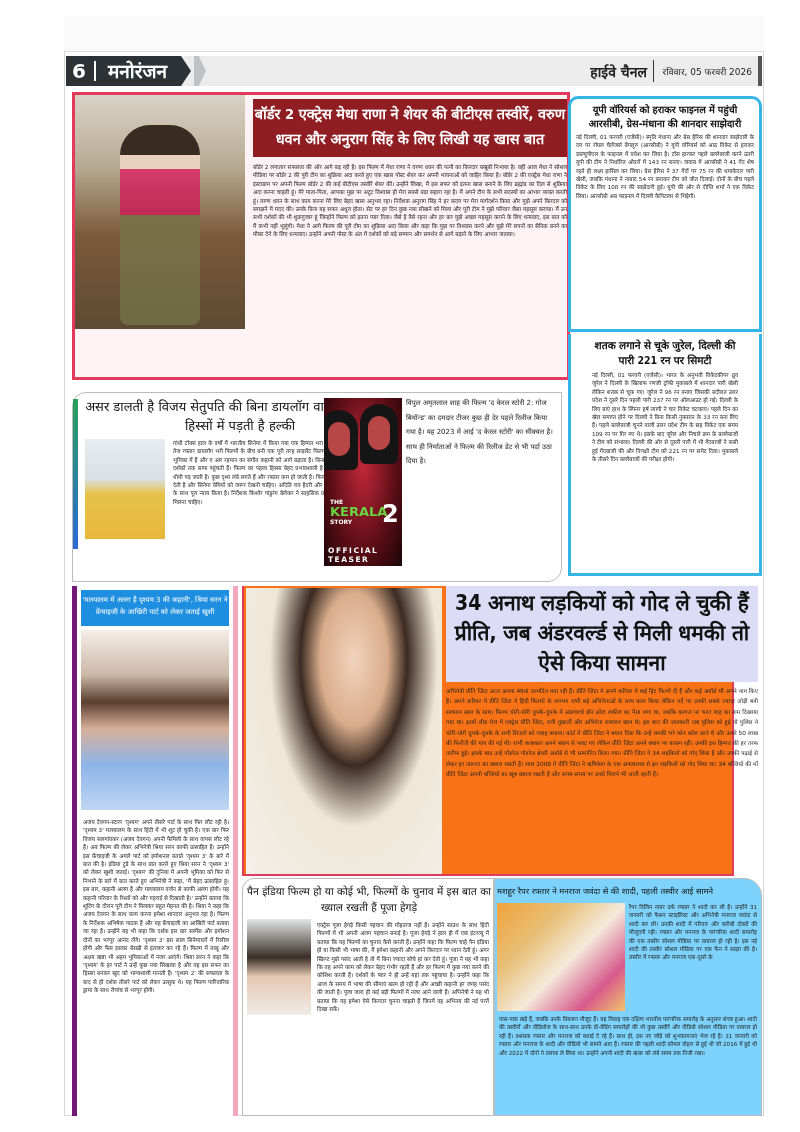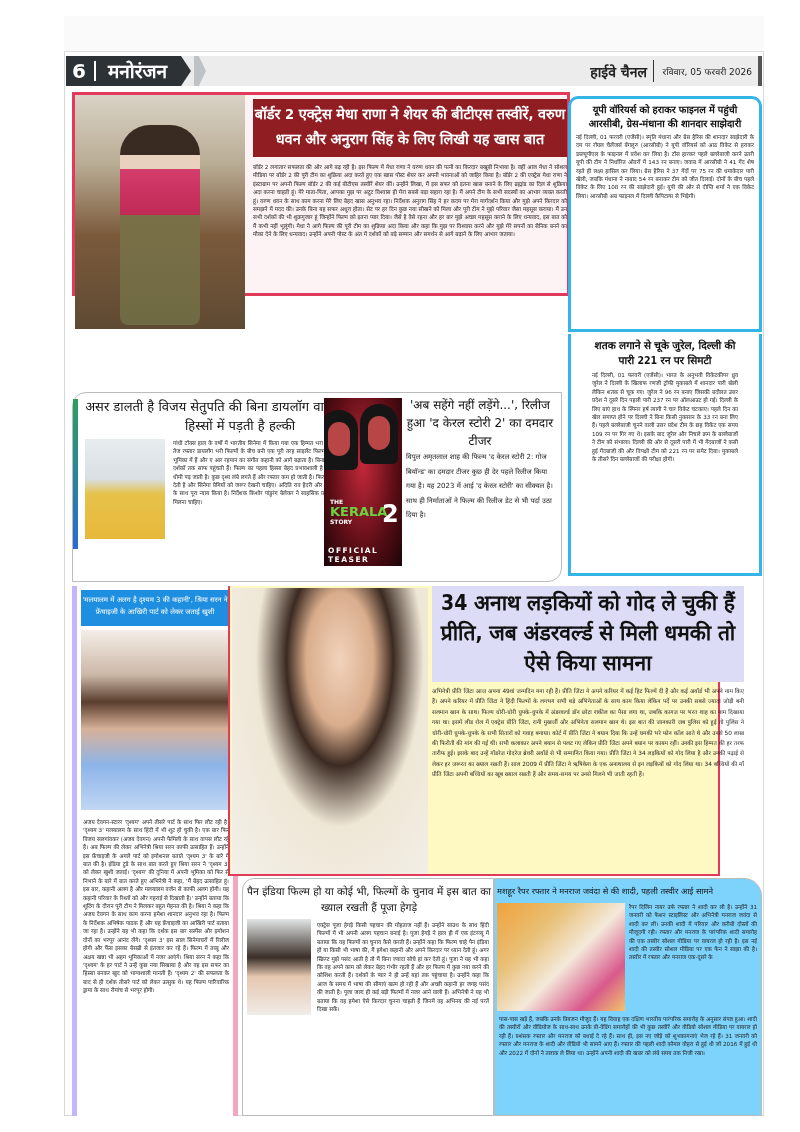--- a/index.html
+++ b/index.html
@@ -12,21 +12,21 @@
   .hdr-num{font-size:20px;font-weight:bold;padding:0 8px 0 6px;border-right:2px solid #fff;line-height:20px}
   .hdr-sec{font-size:19px;font-weight:bold;padding-left:12px;font-family:Liberation Mono, monospace}
   .hdr-chev{position:absolute;left:128px;top:0;width:12px;height:30px;background:#bfc3c6;clip-path:polygon(0 0,40% 0,100% 50%,40% 100%,0 100%)}
   .hdr-brand{position:absolute;right:115px;top:6px;font-size:14px;font-weight:bold;color:#222}
   .hdr-sep{position:absolute;right:108px;top:4px;width:1px;height:22px;background:#333}
   .hdr-date{position:absolute;right:10px;top:9px;font-size:9px;color:#222}
   .hdr-bar{position:absolute;right:0;top:0;width:4px;height:30px;background:#555}
   .text{font-size:5.6px;line-height:8.4px;color:#222;text-align:justify;overflow:hidden}
   .photo{position:absolute;overflow:hidden}
   
-  .s1{position:absolute;left:72px;top:92px;width:498px;height:204px;border:3px solid #e23a5a;background:#fdf2f4}
+  .s1{position:absolute;left:72px;top:92px;width:498px;height:288px;border:3px solid #e23a5a;background:#fdf2f4}
   .s1-photo{left:0;top:0;width:170px;height:234px;background:linear-gradient(180deg,#d9d3c6 0%,#b8ab93 30%,#7b5a3b 60%,#5e4a33 100%)}
   .s1-photo .fig{position:absolute;left:45px;top:30px;width:80px;height:200px;background:linear-gradient(180deg,#3a2b22 0%,#3a2b22 15%,#e8d2bf 15%,#e8d2bf 22%,#d43c6c 22%,#c02a55 45%,#7a7048 45%,#6f6a43 100%);border-radius:30px 30px 8px 8px}
   .s1-title{position:absolute;left:178px;top:4px;width:314px;height:58px;background:#8f1d22;color:#fff;font-weight:bold;font-size:14.5px;line-height:25px;text-align:center;padding-top:3px;font-family:"DejaVu Sans Condensed","DejaVu Sans",sans-serif}
   .s1-text{position:absolute;left:178px;top:68px;width:314px;height:166px}
   
   .sp1{position:absolute;left:568px;top:96px;width:194px;height:236px;border:3px solid #35b4e6;border-radius:10px 10px 0 0;background:#fff;padding:4px 5px}
   .sp-title{font-weight:bold;font-size:9.8px;line-height:13.5px;text-align:center;color:#111;margin-bottom:3px;font-family:"DejaVu Sans Condensed","DejaVu Sans",sans-serif}
   .sp2{position:absolute;left:568px;top:334px;width:194px;height:242px;border:3px solid #35b4e6;border-top:none;background:#fff;padding:4px 21px}
   .sp2 .sp-title{font-size:10.5px;line-height:15px}
   
@@ -38,26 +38,26 @@
   .kp{position:absolute;left:324px;top:398px;width:78px;height:168px;background:radial-gradient(ellipse at 50% 40%,#c3283a 0%,#5a0d15 60%,#1a0508 100%);overflow:hidden}
   .kp .hood{position:absolute;top:12px;width:38px;height:60px;background:#151515;border-radius:20px 20px 6px 6px}
   .kp .face{position:absolute;top:24px;width:22px;height:34px;background:#b84646;border-radius:11px}
   .kp-logo{position:absolute;left:6px;top:100px;color:#fff;font-size:6px;font-weight:bold;line-height:7px}
   .kp-logo .k{color:#6ad341;font-size:13px;line-height:13px}
   .kp-teaser{position:absolute;left:4px;top:148px;color:#fff;font-size:7.5px;font-weight:bold;letter-spacing:1.5px}
   .s3{position:absolute;left:400px;top:396px;width:160px;height:186px}
   .s3-title{font-size:12px;line-height:18px;text-align:center;color:#111;padding:0 4px}
   .s3-text{font-size:7px;line-height:14.5px;color:#222;padding:0 6px}
   
-  .s4{position:absolute;left:72px;top:586px;width:166px;height:530px;border-left:5px solid #c4b5fd;border-right:5px solid #f2a7bc;background:#fff}
+  .s4{position:absolute;left:72px;top:586px;width:166px;height:530px;border-left:5px solid #701a75;border-right:5px solid #f2a7bc;background:#fff}
   .s4-title{position:absolute;left:4px;top:4px;width:148px;height:36px;background:#1e8ee0;color:#fff;font-size:7px;line-height:12px;text-align:center;padding-top:4px}
   .s4-photo{left:4px;top:44px;width:148px;height:180px;background:linear-gradient(180deg,#f5eee8 0%,#cbb7a6 25%,#5a3e2e 40%,#d8b199 55%,#8db4e8 75%,#c0d7f4 100%)}
   .s4-text{position:absolute;left:6px;top:232px;width:146px;height:290px}
   
-  .s5{position:absolute;left:228px;top:586px;width:492px;height:290px;border:2px solid #e23a5a;border-top:none;background:#fef9c3}
+  .s5{position:absolute;left:242px;top:586px;width:492px;height:290px;border:2px solid #e23a5a;border-top:none;background:#f97316}
   .s5-photo{left:2px;top:2px;width:196px;height:286px;background:radial-gradient(ellipse at 55% 25%,#f1d3bc 0%,#d9ad8c 22%,#3b2a21 35%,#efe7d6 55%,#f3f0ea 100%)}
   .s5-title{position:absolute;left:202px;top:0;width:312px;height:96px;background:#dcdcf6;color:#111;font-weight:bold;font-size:21px;line-height:30px;text-align:center;padding-top:2px;font-family:"DejaVu Sans Condensed","DejaVu Sans",sans-serif}
   .s5-text{position:absolute;left:202px;top:100px;width:312px;height:186px;font-size:5.8px;line-height:10.4px}
   
   .s6{position:absolute;left:242px;top:878px;width:252px;height:238px;border:1px solid #bbb;border-radius:12px 0 0 0;background:#fff}
   .s6-title{position:absolute;left:4px;top:4px;width:244px;font-size:10.5px;line-height:16px;text-align:center;color:#111}
   .s6-photo{left:4px;top:40px;width:64px;height:96px;background:linear-gradient(180deg,#e2e6e6 0%,#3a2e28 40%,#e5c7b0 60%,#f0ece8 100%)}
   .s6-text{position:absolute;left:74px;top:42px;width:172px;height:190px}
   .s7{position:absolute;left:494px;top:878px;width:268px;height:238px;border:1px solid #bbb;border-radius:0 18px 0 0;background:#7dd3fc}
   .s7-title{position:absolute;left:2px;top:6px;width:262px;font-size:8.2px;line-height:12px;color:#111;white-space:nowrap;overflow:hidden}
@@ -116,21 +116,20 @@
   <div class="kp-logo">
     <div>THE</div>
     <div class="k">KERALA</div>
     <div>STORY</div>
   </div>
   <div style="position:absolute;left:58px;top:102px;color:#fff;font-size:24px;font-weight:bold">2</div>
   <div class="kp-teaser">OFFICIAL TEASER</div>
 </div>
 
 <div class="s3">
-  <div class="s3-title">'अब सहेंगे नहीं लड़ेंगे...', रिलीज हुआ 'द केरल स्टोरी 2' का दमदार टीजर</div>
   <div class="s3-text">विपुल अमृतलाल शाह की फिल्म 'द केरल स्टोरी 2: गोज बियॉन्ड' का दमदार टीजर कुछ ही देर पहले रिलीज किया गया है। यह 2023 में आई 'द केरल स्टोरी' का सीक्वल है। साथ ही निर्माताओं ने फिल्म की रिलीज डेट से भी पर्दा उठा दिया है।</div>
 </div>
 
 <div class="s4">
   <div class="s4-title">'मलयालम में अलग है दृश्यम 3 की कहानी', श्रिया सरन ने फ्रेंचाइजी के आखिरी पार्ट को लेकर जताई खुशी</div>
   <div class="photo s4-photo"></div>
   <div class="s4-text text">अजय देवगन-स्टारर 'दृश्यम' अपने तीसरे पार्ट के साथ फिर लौट रही है। 'दृश्यम 3' मलयालम के साथ हिंदी में भी शूट हो चुकी है। एक बार फिर विजय सलगांवकर (अजय देवगन) अपनी फैमिली के साथ वापस लौट रहे हैं। अब फिल्म की लेकर अभिनेत्री श्रिया सरन काफी उत्साहित हैं। उन्होंने इस फ्रेंचाइजी के अगले पार्ट को इमोशनल बताते 'दृश्यम 3' के बारे में बात की है। इंडिया टुडे के साथ बात करते हुए श्रिया सरन ने 'दृश्यम 3' को लेकर खुशी जताई। 'दृश्यम' की दुनिया में अपनी भूमिका को फिर से निभाने के बारे में बात करते हुए अभिनेत्री ने कहा, 'मैं बेहद उत्साहित हूं। इस बार, कहानी अलग है और मलयालम वर्जन से काफी अलग होगी। यह कहानी परिवार के रिश्तों को और गहराई से दिखाती है।' उन्होंने बताया कि शूटिंग के दौरान पूरी टीम ने मिलकर बहुत मेहनत की है। श्रिया ने कहा कि अजय देवगन के साथ काम करना हमेशा शानदार अनुभव रहा है। फिल्म के निर्देशक अभिषेक पाठक हैं और यह फ्रेंचाइजी का आखिरी पार्ट बताया जा रहा है। उन्होंने यह भी कहा कि दर्शक इस बार सस्पेंस और इमोशन दोनों का भरपूर आनंद लेंगे। 'दृश्यम 3' इस साल सिनेमाघरों में रिलीज होगी और फैंस इसका बेसब्री से इंतजार कर रहे हैं। फिल्म में तब्बू और अक्षय खन्ना भी अहम भूमिकाओं में नजर आएंगे। श्रिया सरन ने कहा कि 'दृश्यम' के हर पार्ट ने उन्हें कुछ नया सिखाया है और वह इस सफर का हिस्सा बनकर खुद को भाग्यशाली मानती हैं। 'दृश्यम 2' की सफलता के बाद से ही दर्शक तीसरे पार्ट को लेकर उत्सुक थे। यह फिल्म पारिवारिक ड्रामा के साथ रोमांच से भरपूर होगी।</div>
 </div>
 
 <div class="s5">

